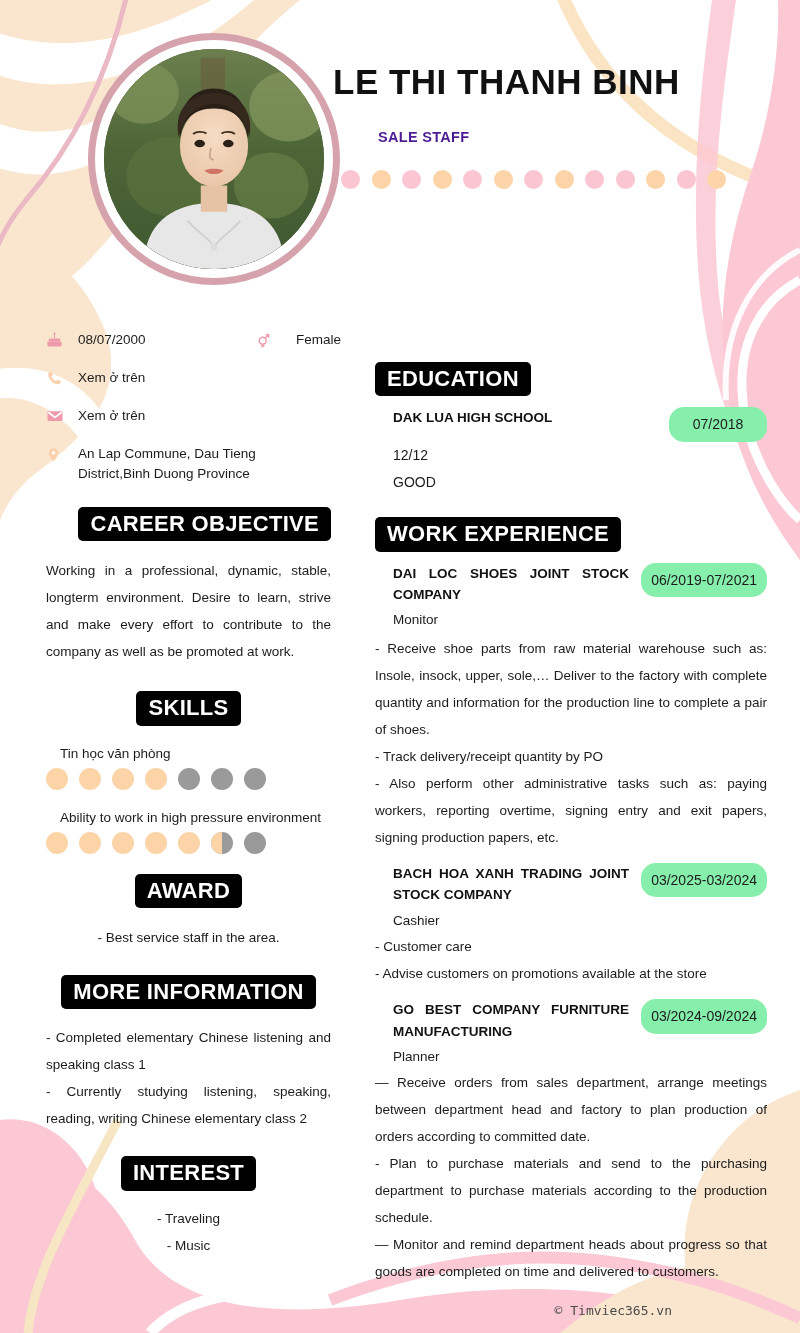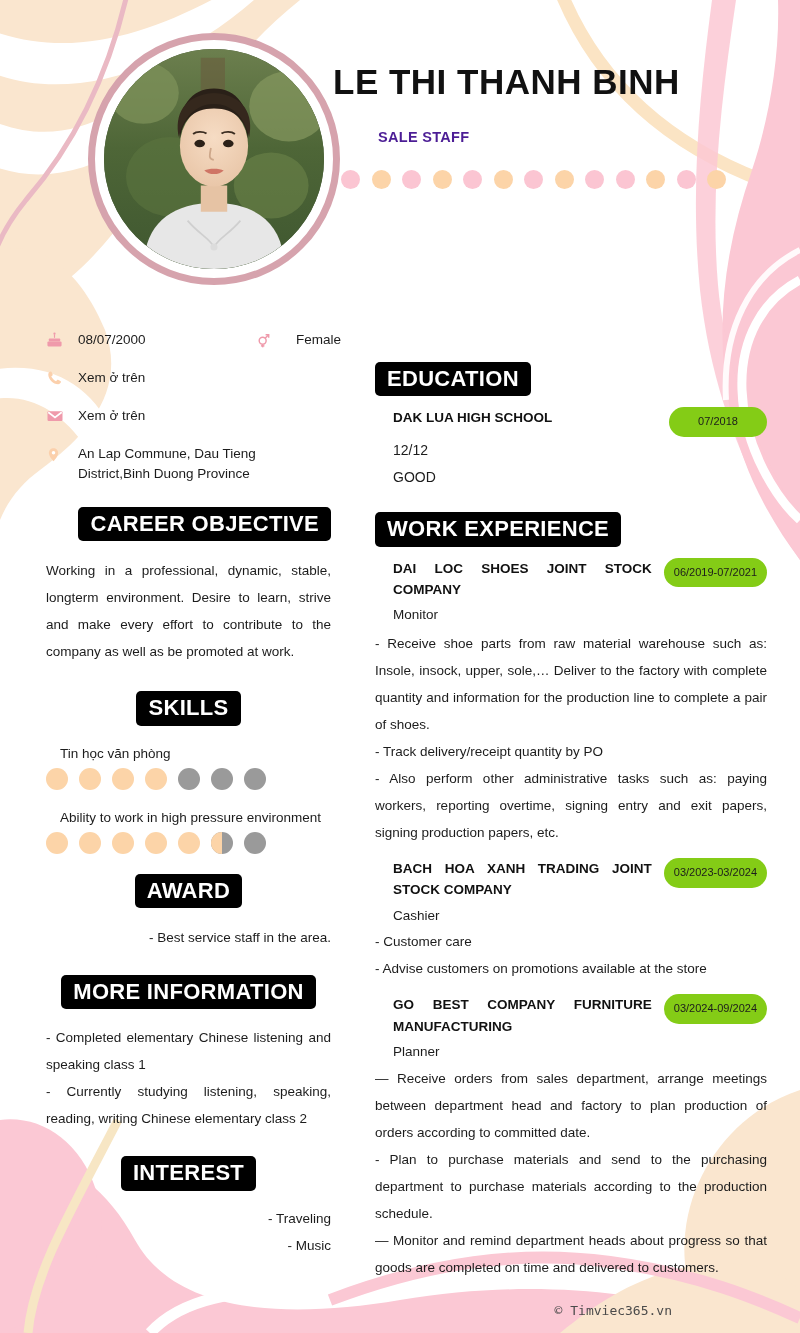--- a/index.html
+++ b/index.html
@@ -136,21 +136,21 @@
     line-height: 1.15;
   }
   .sec-title-center { text-align: center; }
 
   .body-text {
     font-size: 13.5px;
     color: #1c1c1c;
     line-height: 2.0;
     text-align: justify;
   }
-  .body-text-left { text-align: right; }
+  .body-text-left { text-align: center; }
 
   .skill-label {
     font-size: 13.5px;
     color: #1c1c1c;
     margin-left: 14px;
     margin-bottom: 7px;
   }
   .skill-dots {
     display: flex;
     gap: 11px;
@@ -192,24 +192,24 @@
     color: #111111;
     line-height: 1.58;
     text-align: justify;
     text-align-last: left;
     flex: 1 1 auto;
     padding-right: 12px;
   }
   .entry-org.justify-both { text-align: justify; }
   .date-badge {
     flex: 0 0 auto;
-    background: #84cc16;
+    background: #86efac;
     border-radius: 15px;
     color: #1c1c1c;
-    font-size: 11px;
+    font-size: 14px;
     text-align: center;
     padding: 6px 10px;
     line-height: 1.6;
     min-width: 78px;
   }
   .entry-role {
     font-size: 13.5px;
     color: #1c1c1c;
     line-height: 1.9;
     margin-top: 2px;
@@ -473,21 +473,21 @@
         </div>
         <div class="entry-role">Monitor</div>
       </div>
       <div class="entry-desc" style="margin-top:2px;">- Receive shoe parts from raw material warehouse such as: Insole, insock, upper, sole,… Deliver to the factory with complete quantity and information for the production line to complete a pair of shoes.</div>
       <div class="entry-desc">- Track delivery/receipt quantity by PO</div>
       <div class="entry-desc">- Also perform other administrative tasks such as: paying workers, reporting overtime, signing entry and exit papers, signing production papers, etc.</div>
 
       <div class="entry" style="margin-top:12px; padding-left:18px;">
         <div class="entry-head">
           <div class="entry-org justify-both">BACH HOA XANH TRADING JOINT STOCK COMPANY</div>
-          <div class="date-badge">03/2023-03/2024</div>
+          <div class="date-badge">03/2025-03/2024</div>
         </div>
         <div class="entry-role">Cashier</div>
       </div>
       <div class="entry-desc">- Customer care</div>
       <div class="entry-desc">- Advise customers on promotions available at the store</div>
 
       <div class="entry" style="margin-top:12px; padding-left:18px;">
         <div class="entry-head">
           <div class="entry-org justify-both">GO BEST COMPANY FURNITURE MANUFACTURING</div>
           <div class="date-badge">03/2024-09/2024</div>

